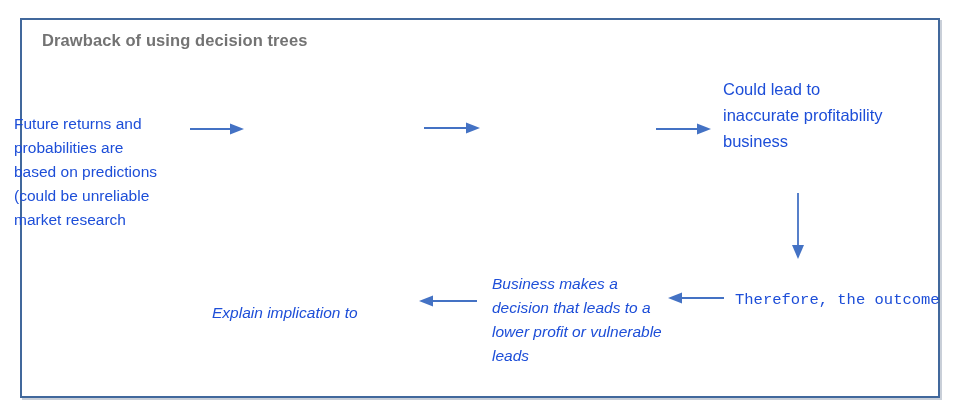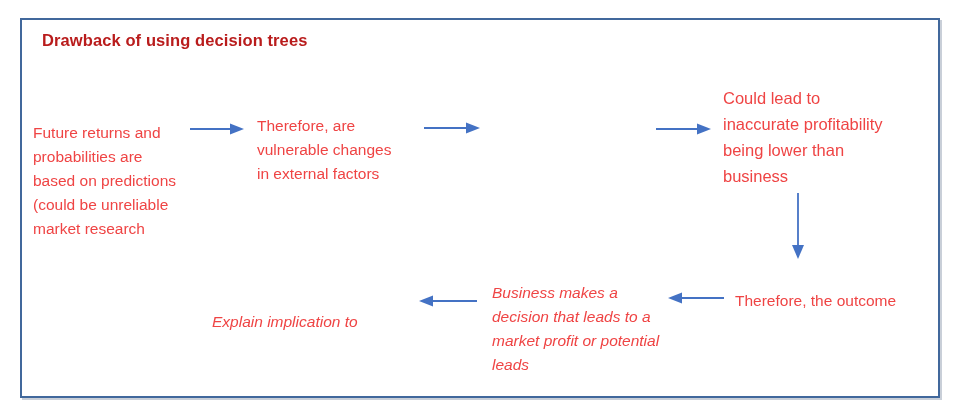--- a/index.html
+++ b/index.html
@@ -35,42 +35,41 @@
   }
 
   
   .title {
     position: absolute;
     left: 42px;
     top: 31px;
     font-size: 16.5px;
     font-weight: bold;
     letter-spacing: .1px;
-    color: #b91c1c;
+    color: #737373;
     white-space: nowrap;
   }
 
   
   .node {
     position: absolute;
     font-size: 15.5px;
     line-height: 24px;
-    color: #ef4444;
-    margin-top: 9px;
+    color: #1d4ed8;
   }
   .node .ln { display: block; white-space: nowrap; }
   .node.italic .ln { font-style: italic; }
   .node .ln.italic { font-style: italic; }
 
   
-  #node-future        { left: 33px;  top: 112px; }
+  #node-future        { left: 14px;  top: 112px; }
   #node-therefore-vul { left: 257px; top: 105px; }
   #node-pestle        { left: 491px; top: 93px;  }
   #node-could-lead    { left: 723px; top: 76px;  font-size: 16.5px; line-height: 26px; }
-  #node-therefore-out { left: 735px; top: 280px; }
+  #node-therefore-out { left: 735px; top: 288px; font-family: Liberation Mono, monospace; }
   #node-business      { left: 492px; top: 272px; font-style: italic; }
   #node-explain       { left: 212px; top: 301px; }
 
   
   .arrow {
     position: absolute;
   }
   .arrow svg { display: block; overflow: visible; }
 </style>
 </head>
@@ -83,44 +82,38 @@
   <div class="title">Drawback of using decision trees</div>
 
   <div class="node" id="node-future">
     <span class="ln">Future returns and</span>
     <span class="ln">probabilities are</span>
     <span class="ln">based on predictions</span>
     <span class="ln">(could be unreliable</span>
     <span class="ln">market research</span>
   </div>
 
-  <div class="node" id="node-therefore-vul">
-    <span class="ln">Therefore, are</span>
-    <span class="ln">vulnerable changes</span>
-    <span class="ln">in external factors</span>
-  </div>
 
   <div class="node" id="node-pestle">
   </div>
 
   <div class="node" id="node-could-lead">
     <span class="ln">Could lead to</span>
     <span class="ln">inaccurate profitability</span>
-    <span class="ln">being lower than</span>
     <span class="ln">business</span>
   </div>
 
   <div class="node" id="node-therefore-out">
     <span class="ln">Therefore, the outcome</span>
   </div>
 
   <div class="node" id="node-business">
     <span class="ln">Business makes a</span>
     <span class="ln">decision that leads to a</span>
-    <span class="ln">market profit or potential</span>
+    <span class="ln">lower profit or vulnerable</span>
     <span class="ln">leads</span>
   </div>
 
   <div class="node italic" id="node-explain">
     <span class="ln">Explain implication to</span>
   </div>
 
   <div class="arrow" style="left:190px; top:122px;">
     <svg width="54" height="14" viewBox="0 0 54 14">
       <line x1="0" y1="7" x2="41" y2="7" stroke="#4472c4" stroke-width="1.8"></line>

